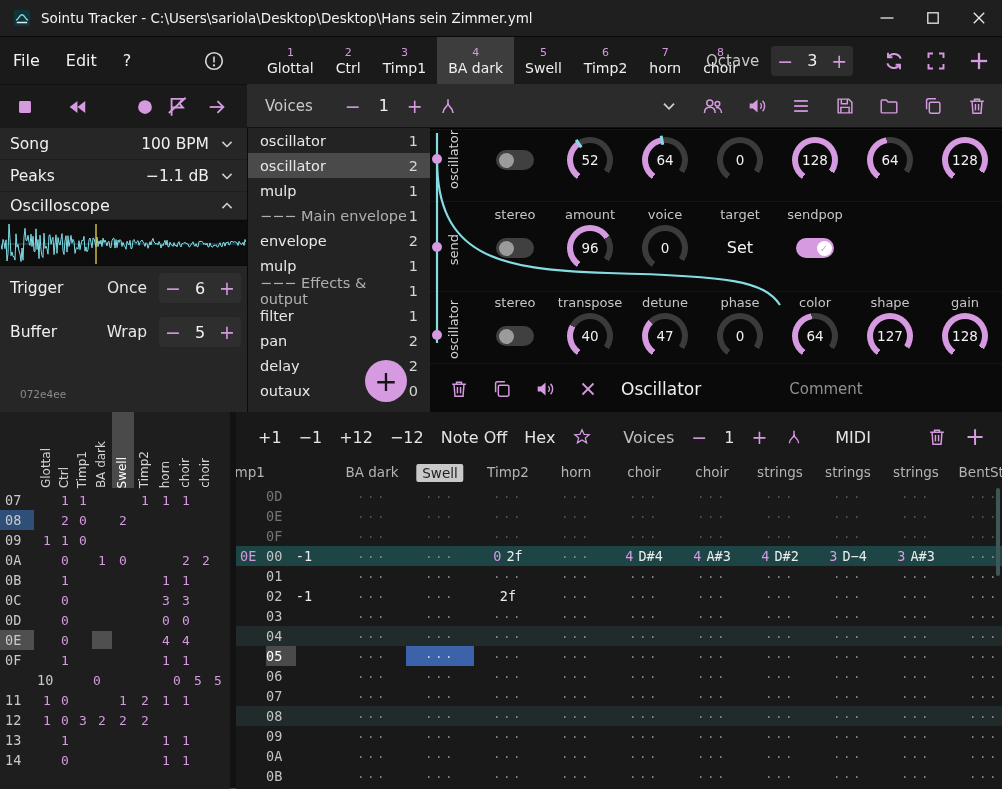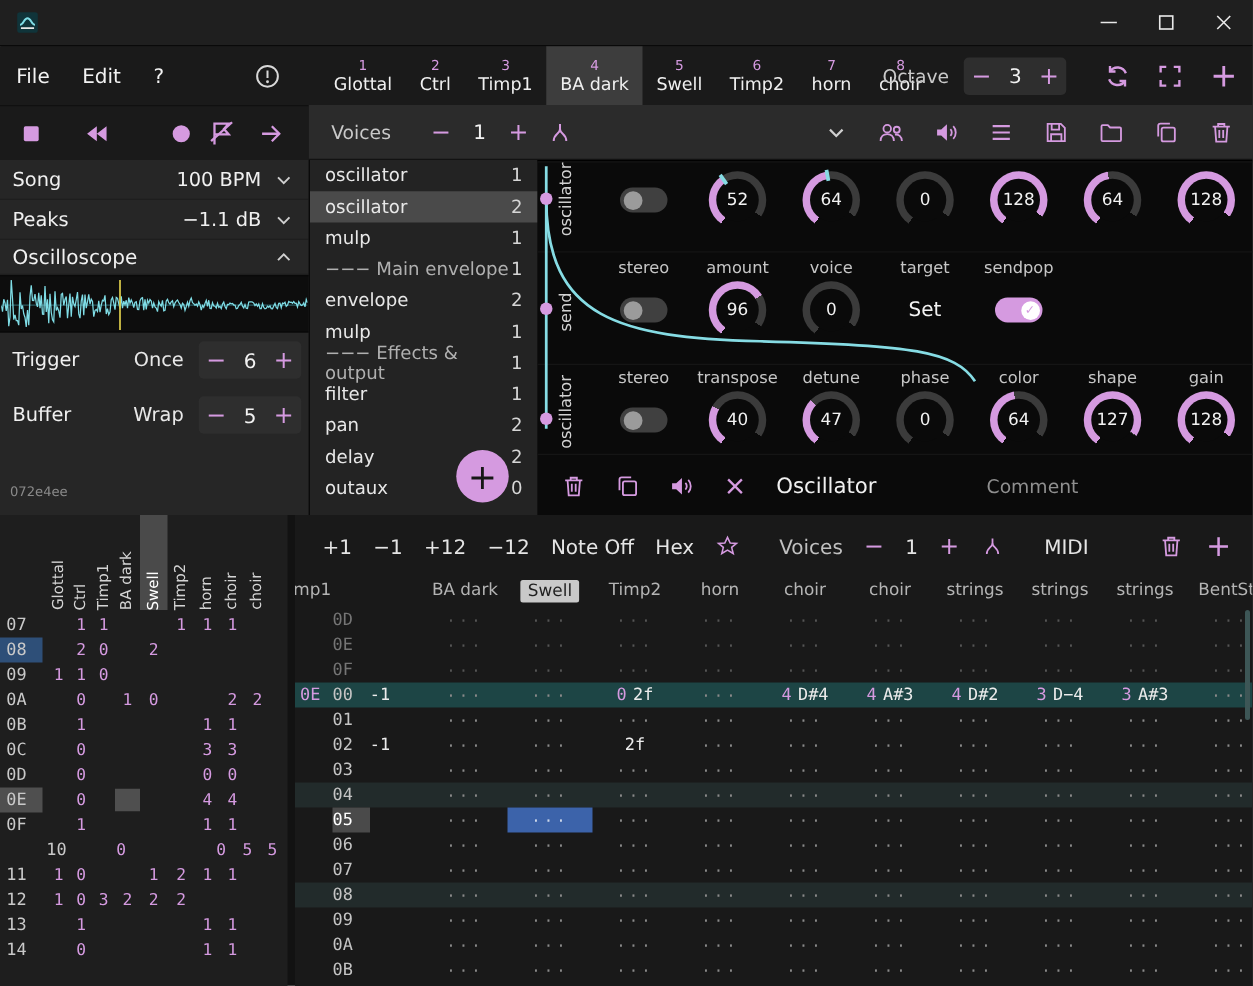--- a/index.html
+++ b/index.html
@@ -51,21 +51,21 @@
 
   
   #songpanel{position:absolute;left:0;top:128px;width:247px;height:284px;background:#262626}
   .sp-row{height:32px;display:flex;align-items:center;padding:0 10px;border-bottom:1px solid #1e1e1e}
   .sp-label{font-size:15.5px;color:#f0f0f0}
   .sp-val{margin-left:auto;font-size:15.5px;color:#f0f0f0}
   .sp-chev{margin-left:8px}
   .ctl-row{height:44px;display:flex;align-items:center;padding:0 6px 0 10px}
   .ctl-row .mode{font-size:15.5px;margin-left:auto}
   #scope-box{height:46px;background:#0d0d0d;border-top:1px solid #090909;border-bottom:1px solid #090909;padding:1px}
-  #version{position:absolute;left:8px;top:260px;font-size:10.5px;color:#8a8a8a}
+  #version{position:absolute;left:20px;top:260px;font-size:10.5px;color:#8a8a8a}
 
   
   #unitlist{position:absolute;left:247px;top:128px;width:183px;height:284px;background:#232323;border-left:1px solid #0a0a0a}
   .urow{height:25px;display:flex;align-items:center;padding:0 12px;font-size:14.5px}
   .urow.sel{background:#4a4a4a}
   .urow .unum{margin-left:auto;color:#d6d6d6}
   .urow.divi{color:#b0b0b0}
   #unit-add{position:absolute;left:117px;top:232px;width:42px;height:42px;border-radius:50%;
             background:var(--acc,#d59ae0);display:flex;align-items:center;justify-content:center;
             font-size:28px;color:#161616}
@@ -129,20 +129,21 @@
 <body style="--acc: #d59ae0; --cyan: #86dce4;">
 
 <div id="titlebar">
   <span id="app-logo">
       <svg viewBox="0 0 24 24" width="18" height="18">
         <rect x="1" y="1" width="22" height="22" rx="3" fill="#10343a"></rect>
         <path d="M4,14.5 C8,14.5 8,7.5 12,7.5 C16,7.5 16,14.5 20,14.5" fill="none" stroke="#7fdde6" stroke-width="2"></path>
         <line x1="5" y1="18" x2="19" y2="18" stroke="#e8e8e8" stroke-width="2"></line>
       </svg>
     </span>
+  <span id="window-title">Sointu Tracker - C:\Users\sariola\Desktop\Desktop\Hans sein Zimmer.yml</span>
   <div id="win-controls">
       <div class="winbtn">
         <svg viewBox="0 0 24 24" width="24" height="24">
           <line x1="5.5" y1="12" x2="18.5" y2="12" stroke="#e8e8e8" stroke-width="1.3"></line>
         </svg>
       </div>
       <div class="winbtn">
         <svg viewBox="0 0 24 24" width="24" height="24">
           <rect x="6.8" y="6.8" width="10.4" height="10.4" fill="none" stroke="#e8e8e8" stroke-width="1.3"></rect>
         </svg>

